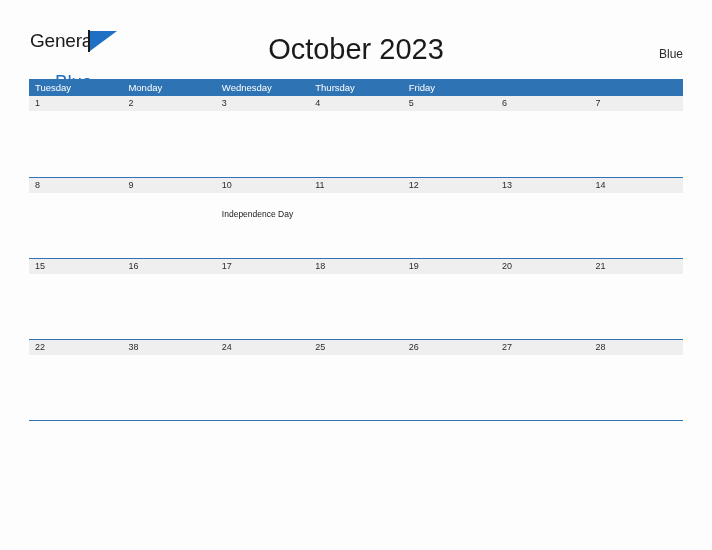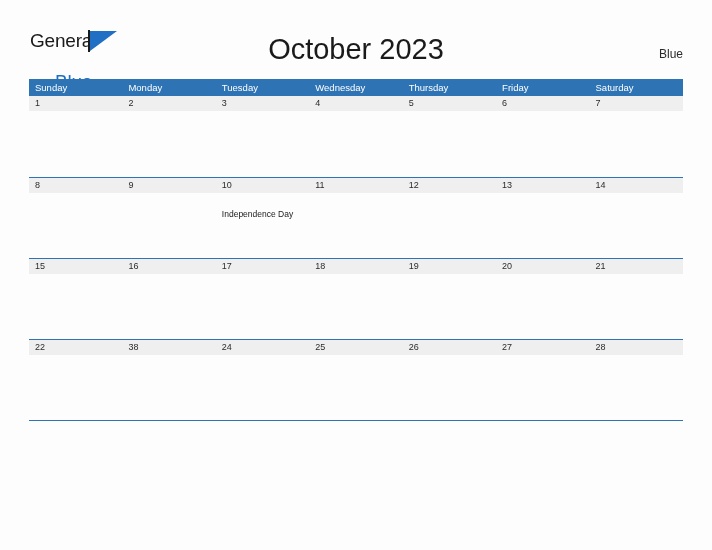--- a/index.html
+++ b/index.html
@@ -199,27 +199,25 @@
 
   <div class="cal-title">October 2023</div>
 
   <div class="cal-region">Blue</div>
 
 </div>
 
 <div class="calendar">
 
   <div class="weekday-header">
-    <div class="weekday-cell">Sunday</div>
+    <div class="weekday-cell">Tuesday</div>
     <div class="weekday-cell">Monday</div>
-    <div class="weekday-cell">Tuesday</div>
     <div class="weekday-cell">Wednesday</div>
     <div class="weekday-cell">Thursday</div>
     <div class="weekday-cell">Friday</div>
-    <div class="weekday-cell">Saturday</div>
   </div>
 
   <div class="week-row first">
     <div class="date-strip">
       <div class="date-cell">1</div>
       <div class="date-cell">2</div>
       <div class="date-cell">3</div>
       <div class="date-cell">4</div>
       <div class="date-cell">5</div>
       <div class="date-cell">6</div>

